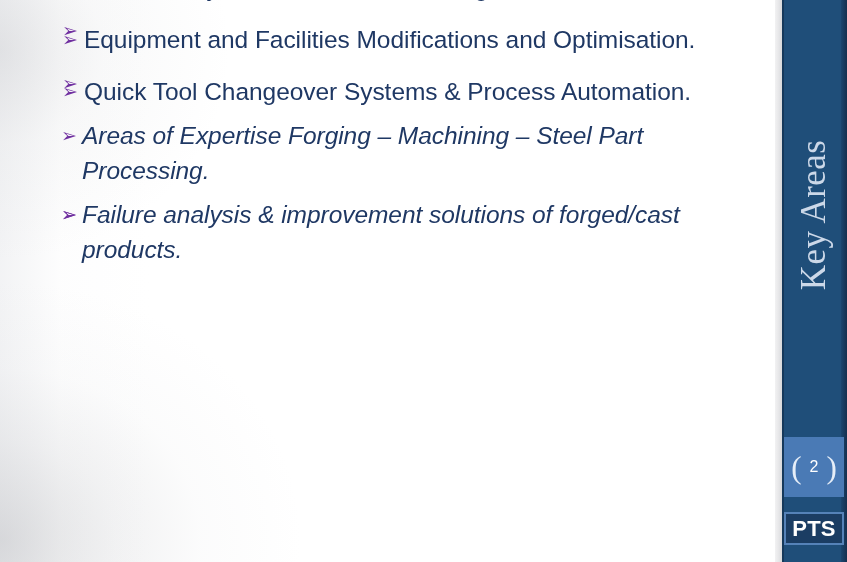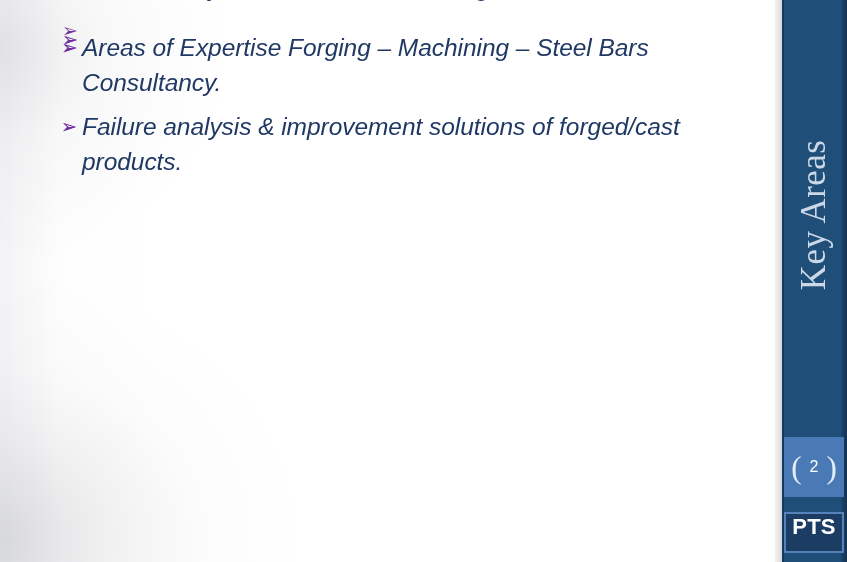--- a/index.html
+++ b/index.html
@@ -200,25 +200,26 @@
     color: #ffffff;
     line-height: 1;
   }
 
   
   .logo {
     position: absolute;
     left: 9px;
     top: 512px;
     width: 60px;
-    height: 41px;
+    height: 33px;
     background: #1b3d63;
     border: 2px solid #5582b8;
     box-sizing: border-box;
     display: flex;
+    align-items: center;
     justify-content: center;
   }
   .logo span {
     font-family: "Liberation Sans", sans-serif;
     font-weight: bold;
     font-size: 22px;
     color: #ffffff;
     letter-spacing: 0.3px;
   }
 </style>
@@ -234,33 +235,35 @@
     <div class="clipped-line">Consultancy Services in the following areas:</div>
 
     <div class="bullet-list">
 
       <p class="bullet">
         <span class="marker">➢</span>
       </p>
 
       <p class="bullet gap-small">
         <span class="marker">➢</span>
+        <span class="btext">Equipment and Facilities Modifications and Optimisation.</span>
       </p>
 
       <p class="bullet gap-small">
         <span class="marker">➢</span>
       </p>
 
       <p class="bullet gap-before">
         <span class="marker">➢</span>
+        <span class="btext">Quick Tool Changeover Systems &amp; Process Automation.</span>
       </p>
 
       <p class="bullet italic gap-small">
         <span class="marker">➢</span>
-        <span class="btext">Areas of Expertise Forging – Machining – Steel Bars Consultancy.</span>
+        <span class="btext">Areas of Expertise Forging – Machining – Steel Part Processing.</span>
       </p>
 
       <p class="bullet italic gap-small">
         <span class="marker">➢</span>
       </p>
 
       <p class="bullet italic gap-small">
         <span class="marker">➢</span>
         <span class="btext">Failure analysis &amp; improvement solutions of forged/cast products.</span>
       </p>

